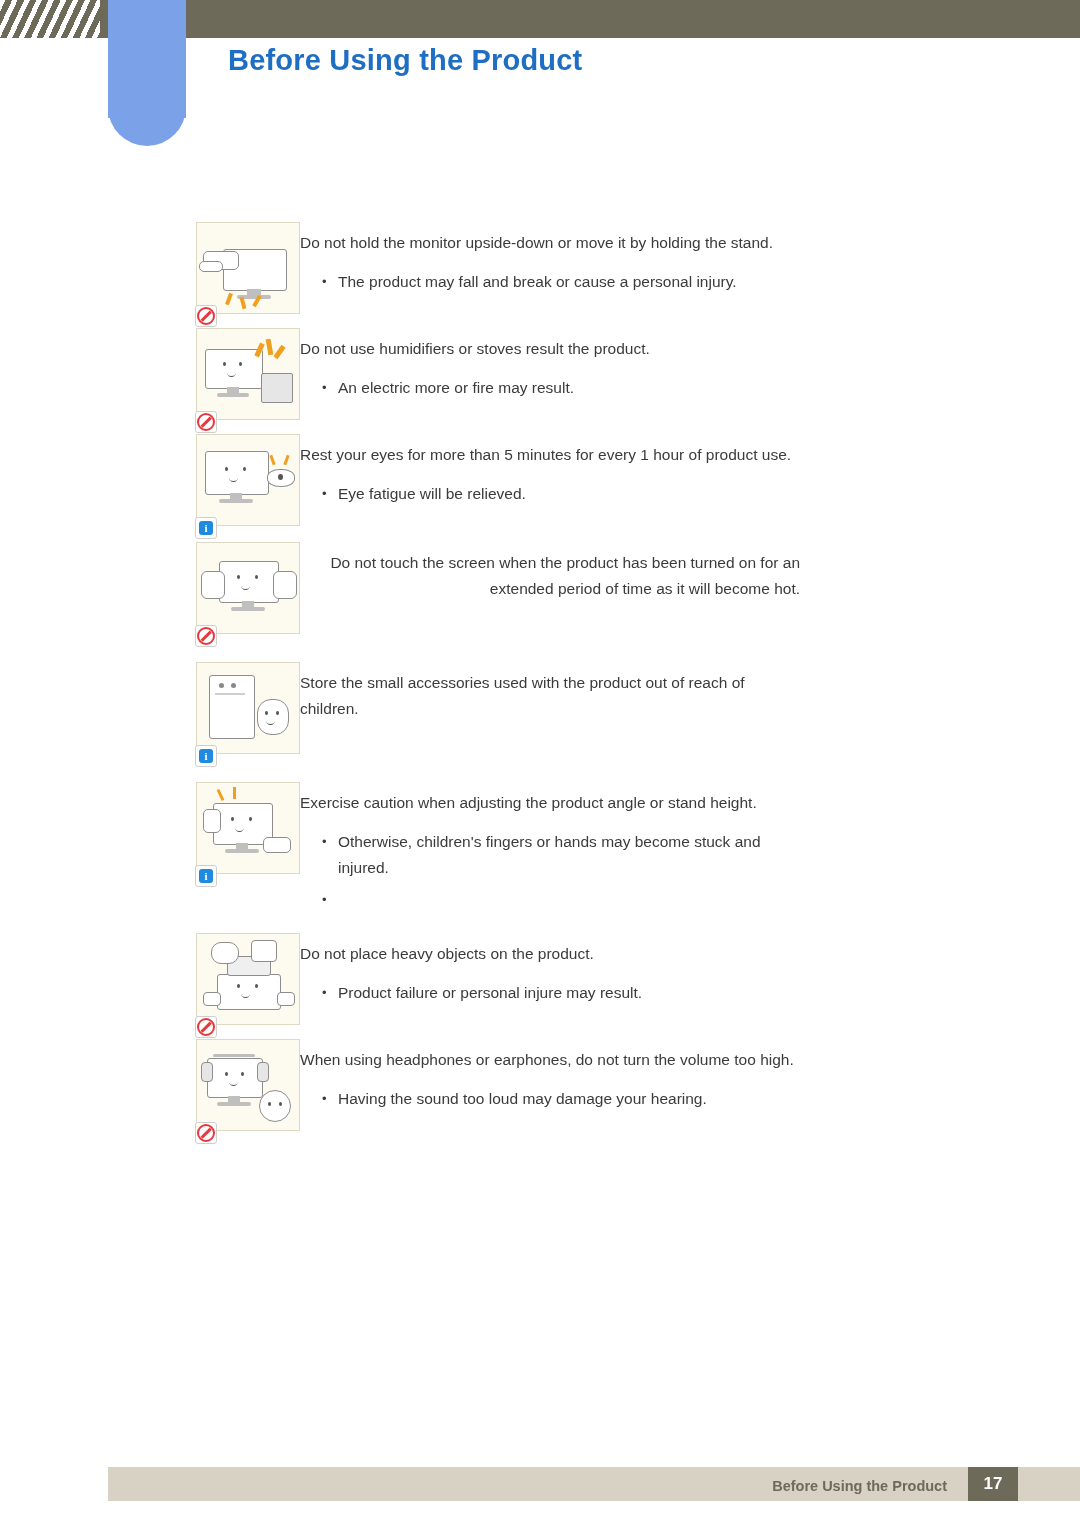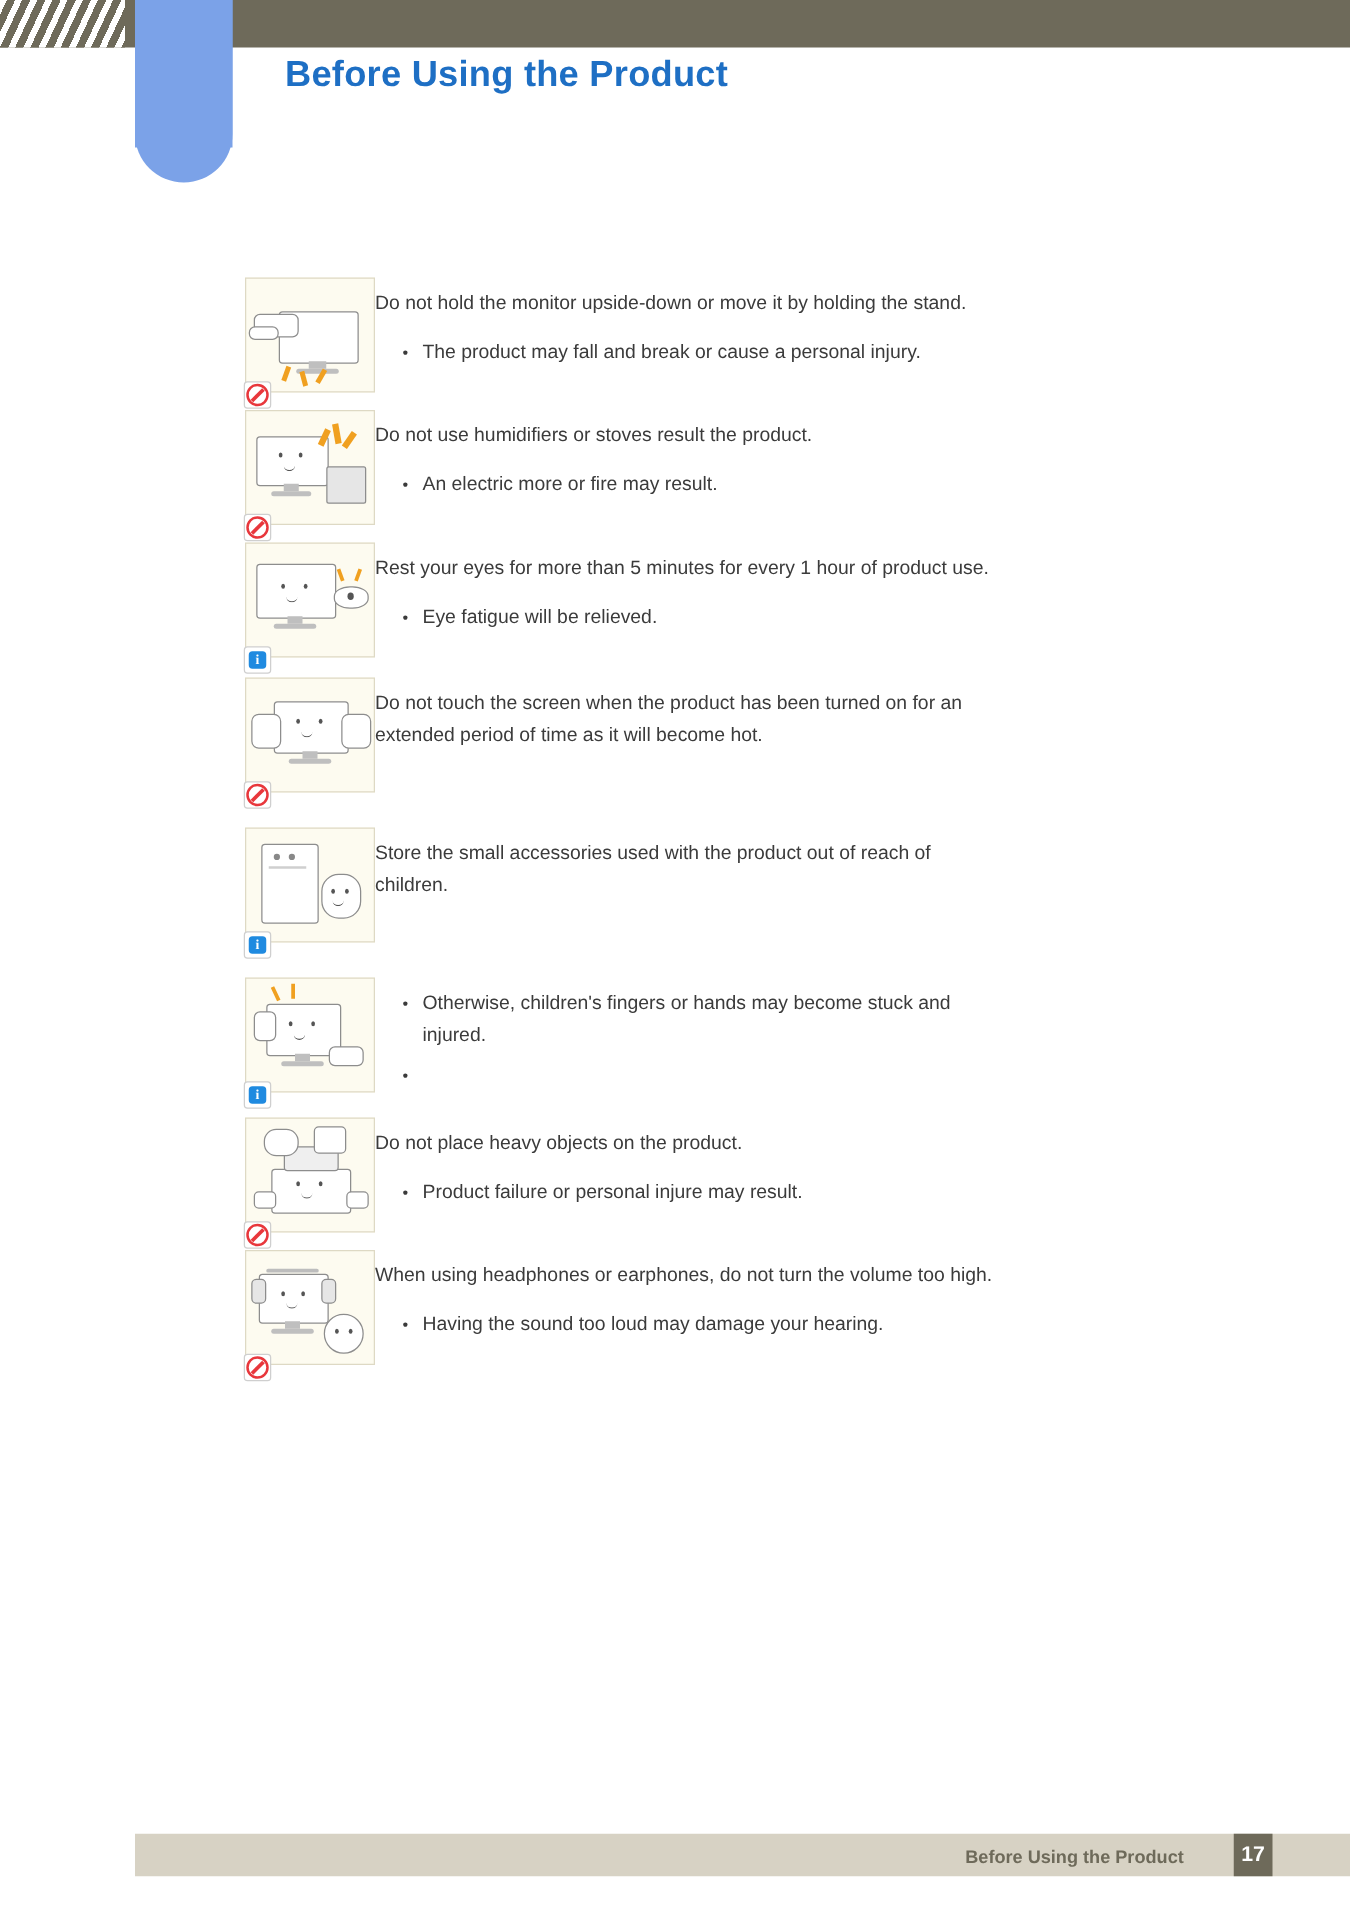--- a/index.html
+++ b/index.html
@@ -188,21 +188,21 @@
     right: 133px;
     bottom: 33px;
     font-size: 14.5px;
     font-weight: bold;
     color: #6e6a5a;
   }
   .footer-pagebox {
     position: absolute;
     right: 62px;
     bottom: 26px;
-    width: 31px;
+    width: 50px;
     height: 34px;
     background: #6e6a5a;
     color: #ffffff;
     font-size: 17px;
     font-weight: bold;
     display: flex;
     align-items: center;
     justify-content: center;
   }
 
@@ -342,21 +342,21 @@
         <div class="mon-stand" style="left:45px;top:58px;width:12px;height:6px;"></div>
         <div class="mon-stand" style="left:34px;top:64px;width:34px;height:4px;border-radius:2px;"></div>
         <div class="hand" style="left:4px;top:28px;width:22px;height:26px;border-radius:6px;"></div>
         <div class="hand" style="left:76px;top:28px;width:22px;height:26px;border-radius:6px;"></div>
         <div class="badge forbid">
           <div class="glyph-forbid"></div>
         </div>
       </div>
     </div>
     <div class="texts">
-      <div class="lead" style="max-width:625px;">Do not touch the screen when the product has been turned on for an extended period of time as it will become hot.</div>
+      <div class="lead" style="max-width:625px;text-align:right;">Do not touch the screen when the product has been turned on for an extended period of time as it will become hot.</div>
     </div>
   </div>
 
   <div class="row" style="margin-top:28px;">
     <div class="fig-wrap">
       <div class="fig">
         <div class="mon" style="left:12px;top:12px;width:44px;height:62px;"></div>
         <div class="face-eye" style="left:22px;top:20px;width:5px;height:5px;background:#888;"></div>
         <div class="face-eye" style="left:34px;top:20px;width:5px;height:5px;background:#888;"></div>
         <div class="sparkline" style="left:18px;top:30px;width:30px;height:2px;background:#cfcfcf;"></div>
@@ -386,20 +386,21 @@
         <div class="hand" style="left:6px;top:26px;width:16px;height:22px;border-radius:5px;"></div>
         <div class="hand" style="left:66px;top:54px;width:26px;height:14px;border-radius:5px;"></div>
         <div class="sparkline" style="left:22px;top:6px;width:3px;height:12px;transform:rotate(-25deg);"></div>
         <div class="sparkline" style="left:36px;top:4px;width:3px;height:12px;"></div>
         <div class="badge info">
           <div class="glyph-info">i</div>
         </div>
       </div>
     </div>
     <div class="texts">
+      <div class="lead">Exercise caution when adjusting the product angle or stand height.</div>
       <div class="bullet-line">
         <span class="bullet-dot">•</span>
         <span class="bullet-text">Otherwise, children's fingers or hands may become stuck and injured.</span>
       </div>
       <div class="bullet-line">
         <span class="bullet-dot">•</span>
       </div>
     </div>
   </div>
 

